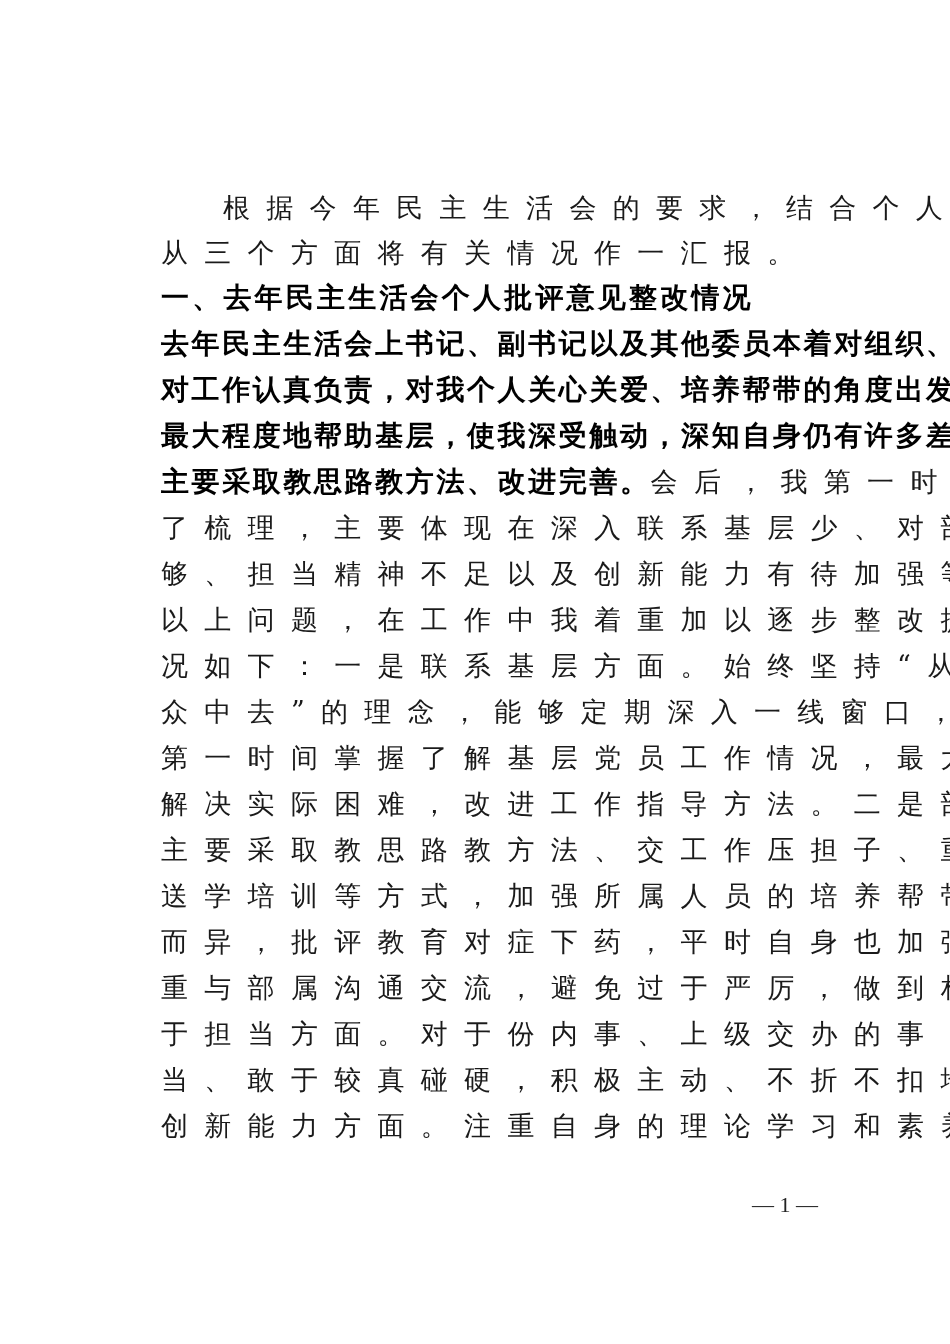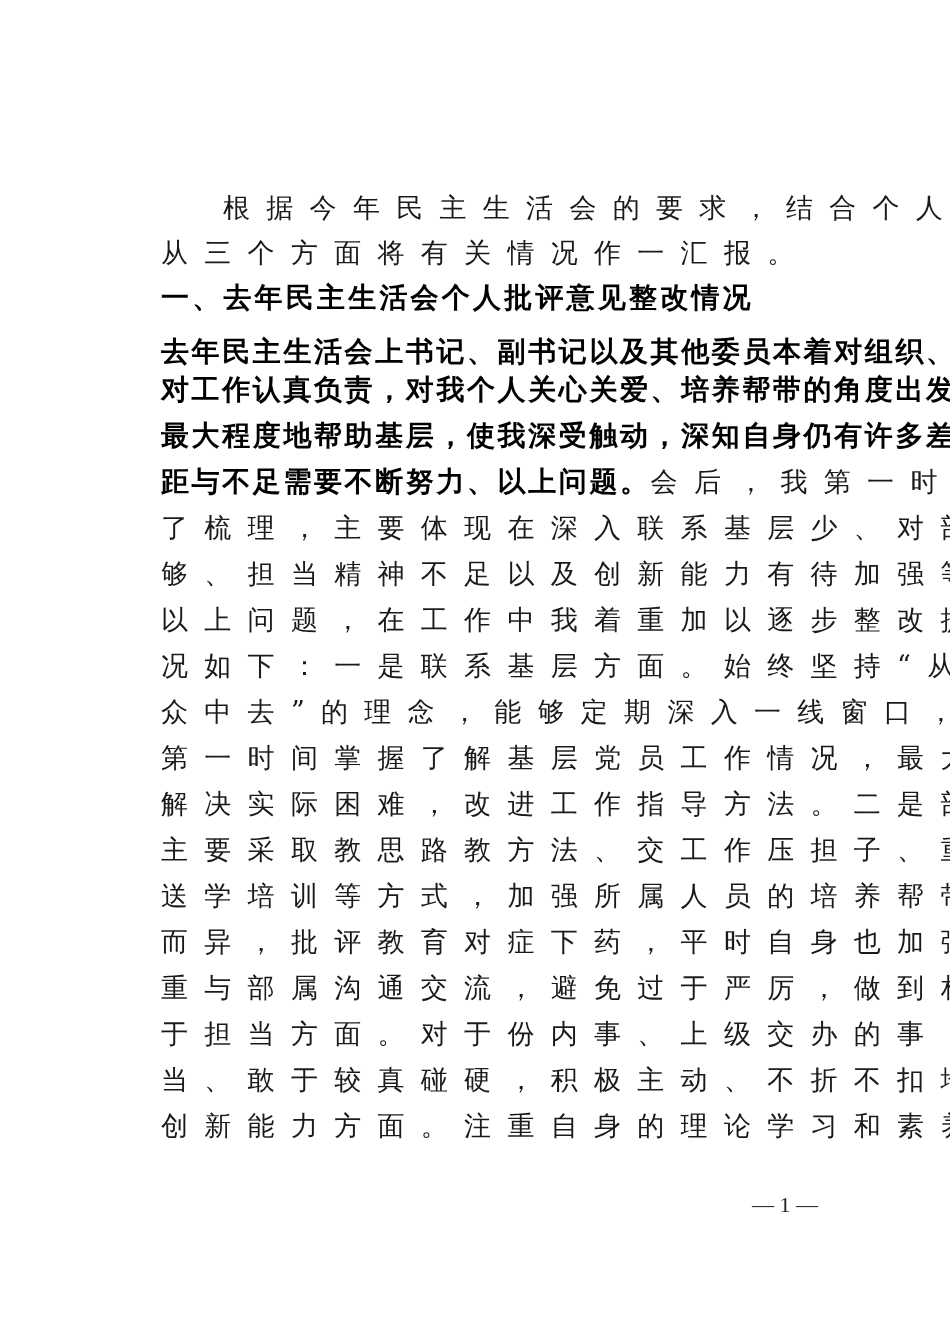--- a/index.html
+++ b/index.html
@@ -28,26 +28,26 @@
 </head>
 <body>
 
 <div class="page">
 
   <div class="line indent" style="top:188px;">根据今年民主生活会的要求，结合个人实际，我重点</div>
   <div class="line" style="top:233px;">从三个方面将有关情况作一汇报。</div>
 
   <div class="line bold heading" style="top:278px;">一、去年民主生活会个人批评意见整改情况</div>
 
-  <div class="line bold" style="top:332px;">去年民主生活会上书记、副书记以及其他委员本着对组织、</div>
+  <div class="line bold" style="top:324px;">去年民主生活会上书记、副书记以及其他委员本着对组织、</div>
   <div class="line bold" style="top:370px;">对工作认真负责，对我个人关心关爱、培养帮带的角度出发，</div>
   <div class="line bold" style="top:416px;">最大程度地帮助基层，使我深受触动，深知自身仍有许多差</div>
 
   <div class="line mix" style="top:462px; letter-spacing:0;">
-    <b>距与不足需要不断努力、以上问题。</b><span>会后，我第一时间进行</span>
+    <b>主要采取教思路教方法、改进完善。</b><span>会后，我第一时间进行</span>
   </div>
 
   <div class="line" style="top:508px;">了梳理，主要体现在深入联系基层少、对部属的培养帮带不</div>
   <div class="line" style="top:554px;">够、担当精神不足以及创新能力有待加强等4个方面，针对</div>
   <div class="line" style="top:600px;">以上问题，在工作中我着重加以逐步整改提高。具体整改情</div>
   <div class="line" style="top:646px;">况如下：一是联系基层方面。始终坚持“从群众中来、到群</div>
   <div class="line" style="top:692px;">众中去”的理念，能够定期深入一线窗口，走一走、看一看，</div>
   <div class="line" style="top:738px;">第一时间掌握了解基层党员工作情况，最大程度地帮助基层</div>
   <div class="line" style="top:784px;">解决实际困难，改进工作指导方法。二是部属培养帮带方面。</div>
   <div class="line" style="top:830px;">主要采取教思路教方法、交工作压担子、重大活动历练以及</div>

